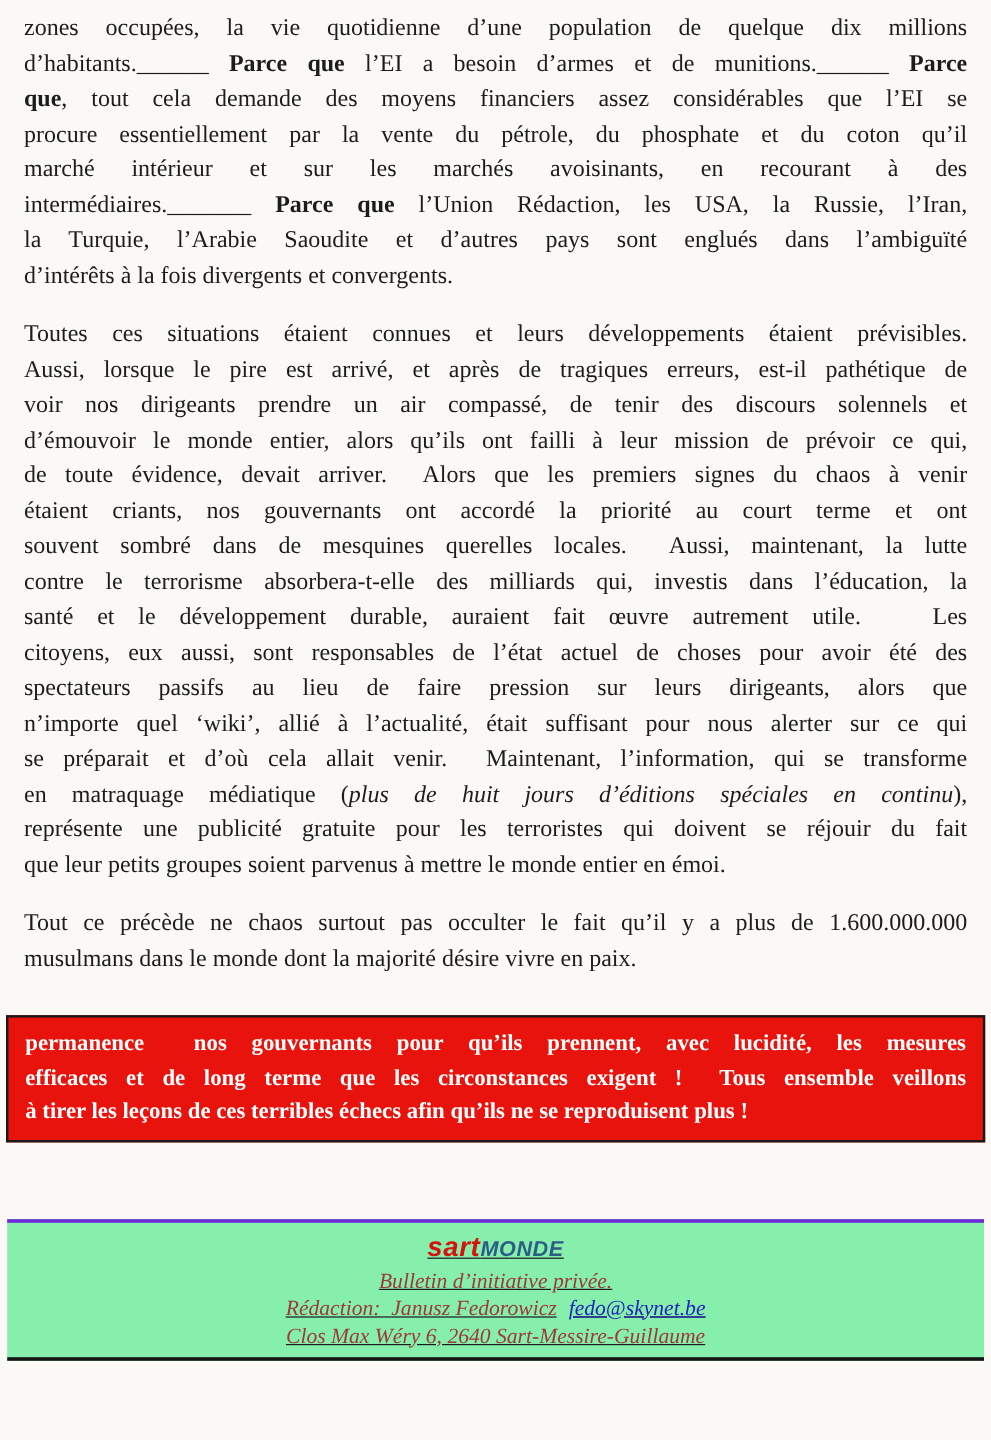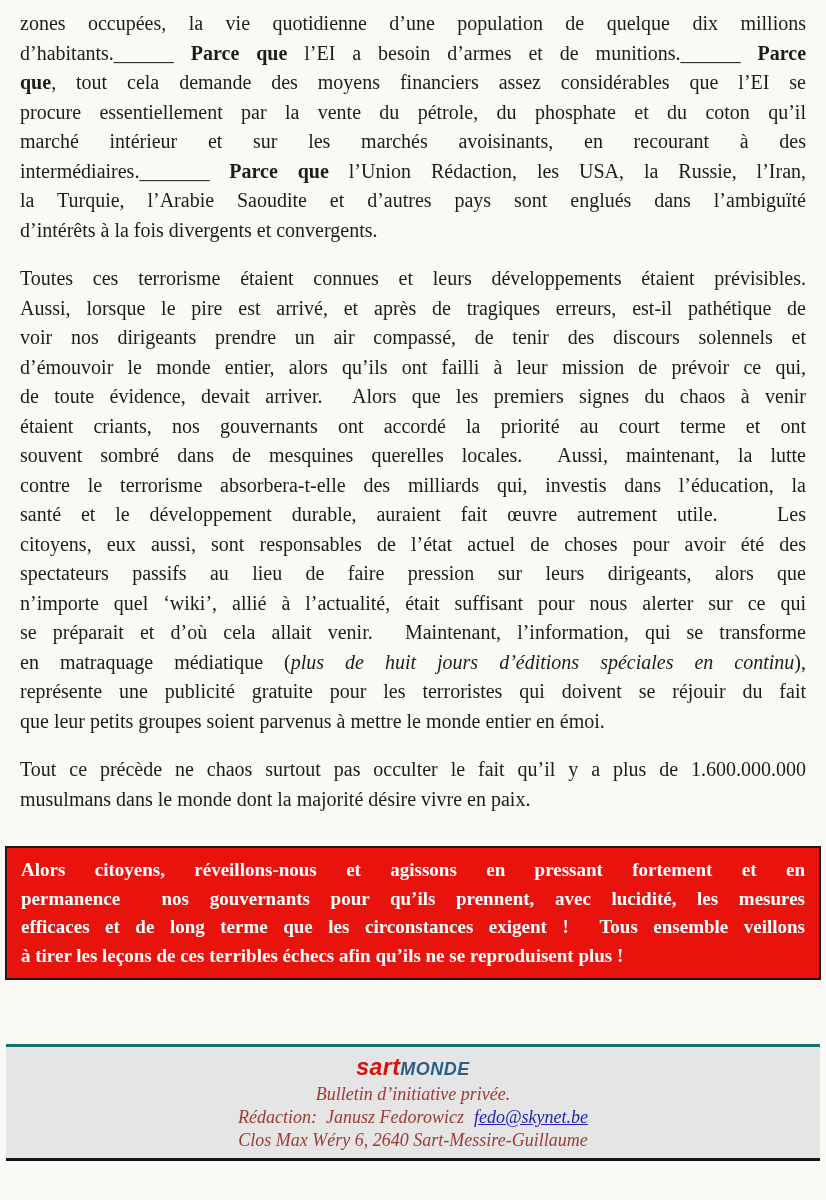--- a/index.html
+++ b/index.html
@@ -24,25 +24,26 @@
     padding:8px 14px 8px 14px;
     color:#ffffff;
     font-weight:bold;
     font-size:19px;
     line-height:28.5px;
   }
   .banner .line { text-align:justify; text-align-last:justify; }
   .banner .line.line-last { text-align-last:left; }
   .footer {
     margin:64px 6px 0 6px;
-    background:#e5e5e5;
-    border-top:3px solid #0f766e;
+    background:#86efac;
+    border-top:3px solid #6d28d9;
     border-bottom:3px solid #141414;
     padding:7px 10px 6px 10px;
     text-align:center;
+    text-decoration:underline;
   }
   .logo {
     font-family:"Liberation Sans","DejaVu Sans",sans-serif;
     font-weight:bold;
     font-style:italic;
     line-height:26px;
   }
   .logo-sart { color:#d6120c; font-size:23px; letter-spacing:0.5px; }
   .logo-monde { color:#2c5d86; font-size:18px; letter-spacing:0.5px; }
   .footer-line {
@@ -68,21 +69,21 @@
         <div class="line"><span>zones occupées, la vie quotidienne d’une population de quelque dix millions</span></div>
         <div class="line"><span>d’habitants.______ </span><span class="bold">Parce que</span><span> l’EI a besoin d’armes et de munitions.______ </span><span class="bold">Parce</span></div>
         <div class="line"><span class="bold">que</span><span>, tout cela demande des moyens financiers assez considérables que l’EI se</span></div>
         <div class="line"><span>procure essentiellement par la vente du pétrole, du phosphate et du coton qu’il</span></div>
         <div class="line"><span>marché intérieur et sur les marchés avoisinants, en recourant à des</span></div>
         <div class="line"><span>intermédiaires._______ </span><span class="bold">Parce que</span><span> l’Union Rédaction, les USA, la Russie, l’Iran,</span></div>
         <div class="line"><span>la Turquie, l’Arabie Saoudite et d’autres pays sont englués dans l’ambiguïté</span></div>
         <div class="line line-last"><span>d’intérêts à la fois divergents et convergents.</span></div>
       </div>
     <div class="para">
-        <div class="line"><span>Toutes ces terrorisme étaient connues et leurs développements étaient prévisibles.</span></div>
+        <div class="line"><span>Toutes ces situations étaient connues et leurs développements étaient prévisibles.</span></div>
         <div class="line"><span>Aussi, lorsque le pire est arrivé, et après de tragiques erreurs, est-il pathétique de</span></div>
         <div class="line"><span>voir nos dirigeants prendre un air compassé, de tenir des discours solennels et</span></div>
         <div class="line"><span>d’émouvoir le monde entier, alors qu’ils ont failli à leur mission de prévoir ce qui,</span></div>
         <div class="line"><span>de toute évidence, devait arriver.&nbsp; Alors que les premiers signes du chaos à venir</span></div>
         <div class="line"><span>étaient criants, nos gouvernants ont accordé la priorité au court terme et ont</span></div>
         <div class="line"><span>souvent sombré dans de mesquines querelles locales.&nbsp; Aussi, maintenant, la lutte</span></div>
         <div class="line"><span>contre le terrorisme absorbera-t-elle des milliards qui, investis dans l’éducation, la</span></div>
         <div class="line"><span>santé et le développement durable, auraient fait œuvre autrement utile.&nbsp;&nbsp; Les</span></div>
         <div class="line"><span>citoyens, eux aussi, sont responsables de l’état actuel de choses pour avoir été des</span></div>
         <div class="line"><span>spectateurs passifs au lieu de faire pression sur leurs dirigeants, alors que</span></div>
@@ -93,21 +94,20 @@
         <div class="line line-last"><span>que leur petits groupes soient parvenus à mettre le monde entier en émoi.</span></div>
       </div>
     <div class="para">
         <div class="line"><span>Tout ce précède ne chaos surtout pas occulter le fait qu’il y a plus de 1.600.000.000</span></div>
         <div class="line line-last"><span>musulmans dans le monde dont la majorité désire vivre en paix.</span></div>
       </div>
   </div>
 
   <div class="banner">
     <div>
-        <div class="line"><span>Alors citoyens, réveillons-nous et agissons en pressant fortement et en</span></div>
         <div class="line"><span>permanence&nbsp; nos gouvernants pour qu’ils prennent, avec lucidité, les mesures</span></div>
         <div class="line"><span>efficaces et de long terme que les circonstances exigent !&nbsp; Tous ensemble veillons</span></div>
         <div class="line line-last"><span>à tirer les leçons de ces terribles échecs afin qu’ils ne se reproduisent plus !</span></div>
       </div>
   </div>
 
   <div class="footer">
     <div class="logo"><span class="logo-sart">sart</span><span class="logo-monde">MONDE</span></div>
     <div class="footer-line">Bulletin d’initiative privée.</div>
     <div class="footer-line"><span>Rédaction:&nbsp; Janusz Fedorowicz</span><a class="email" href="#">fedo@skynet.be</a></div>

